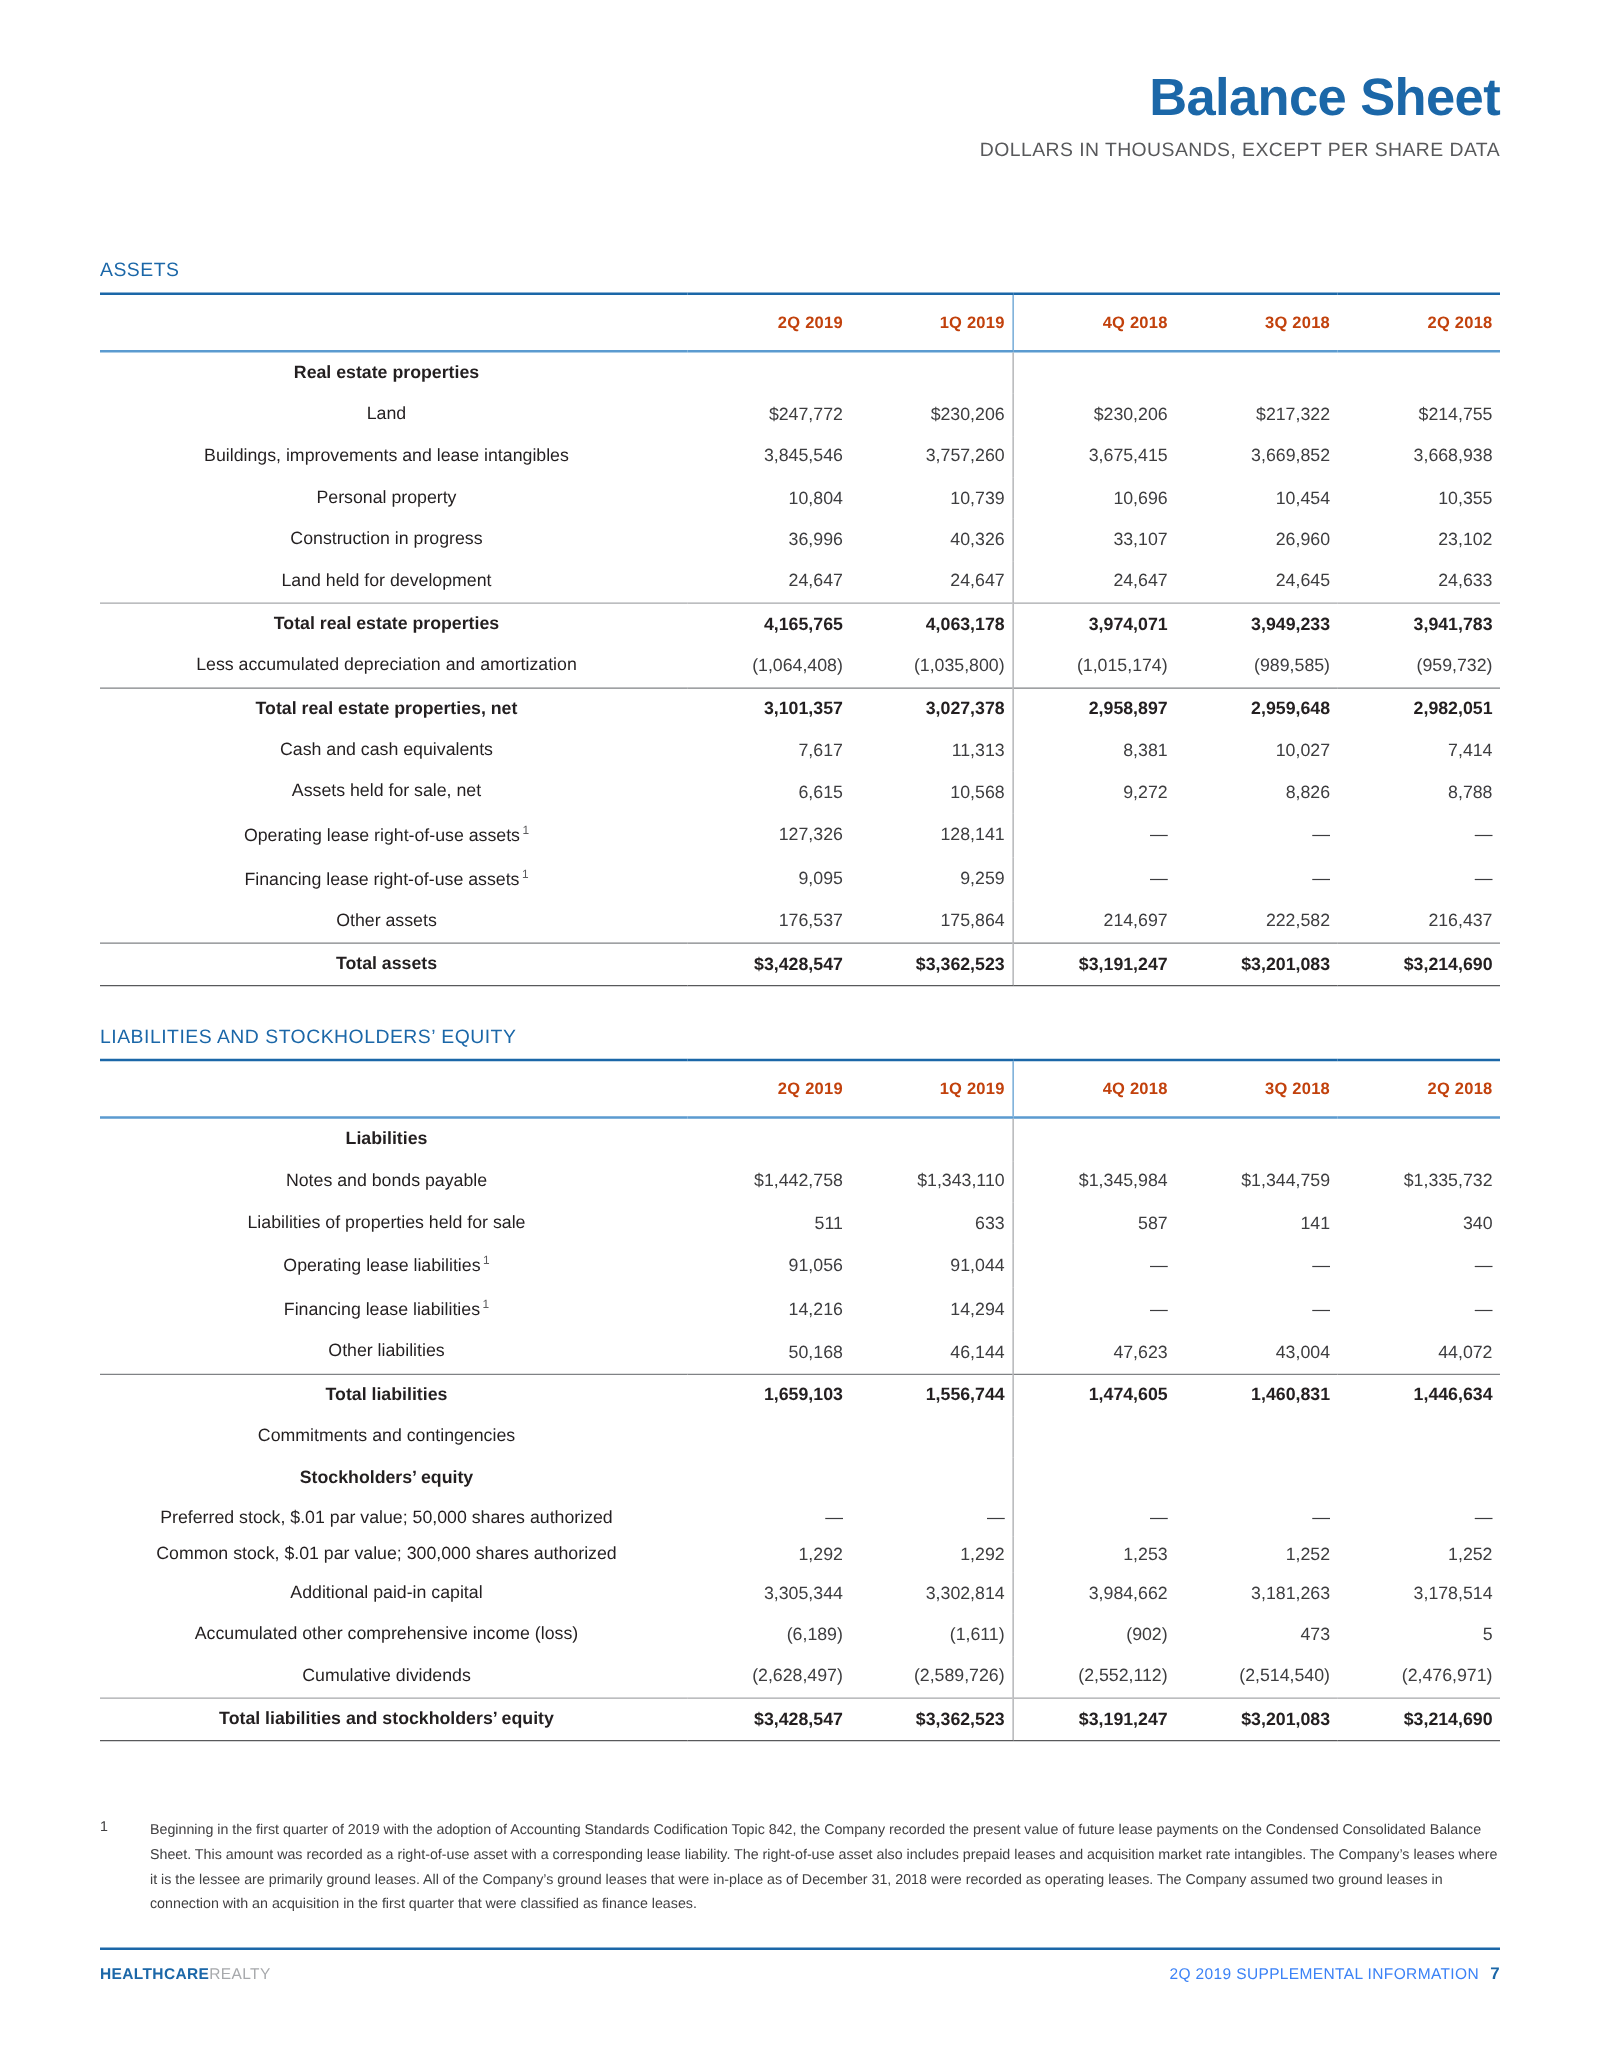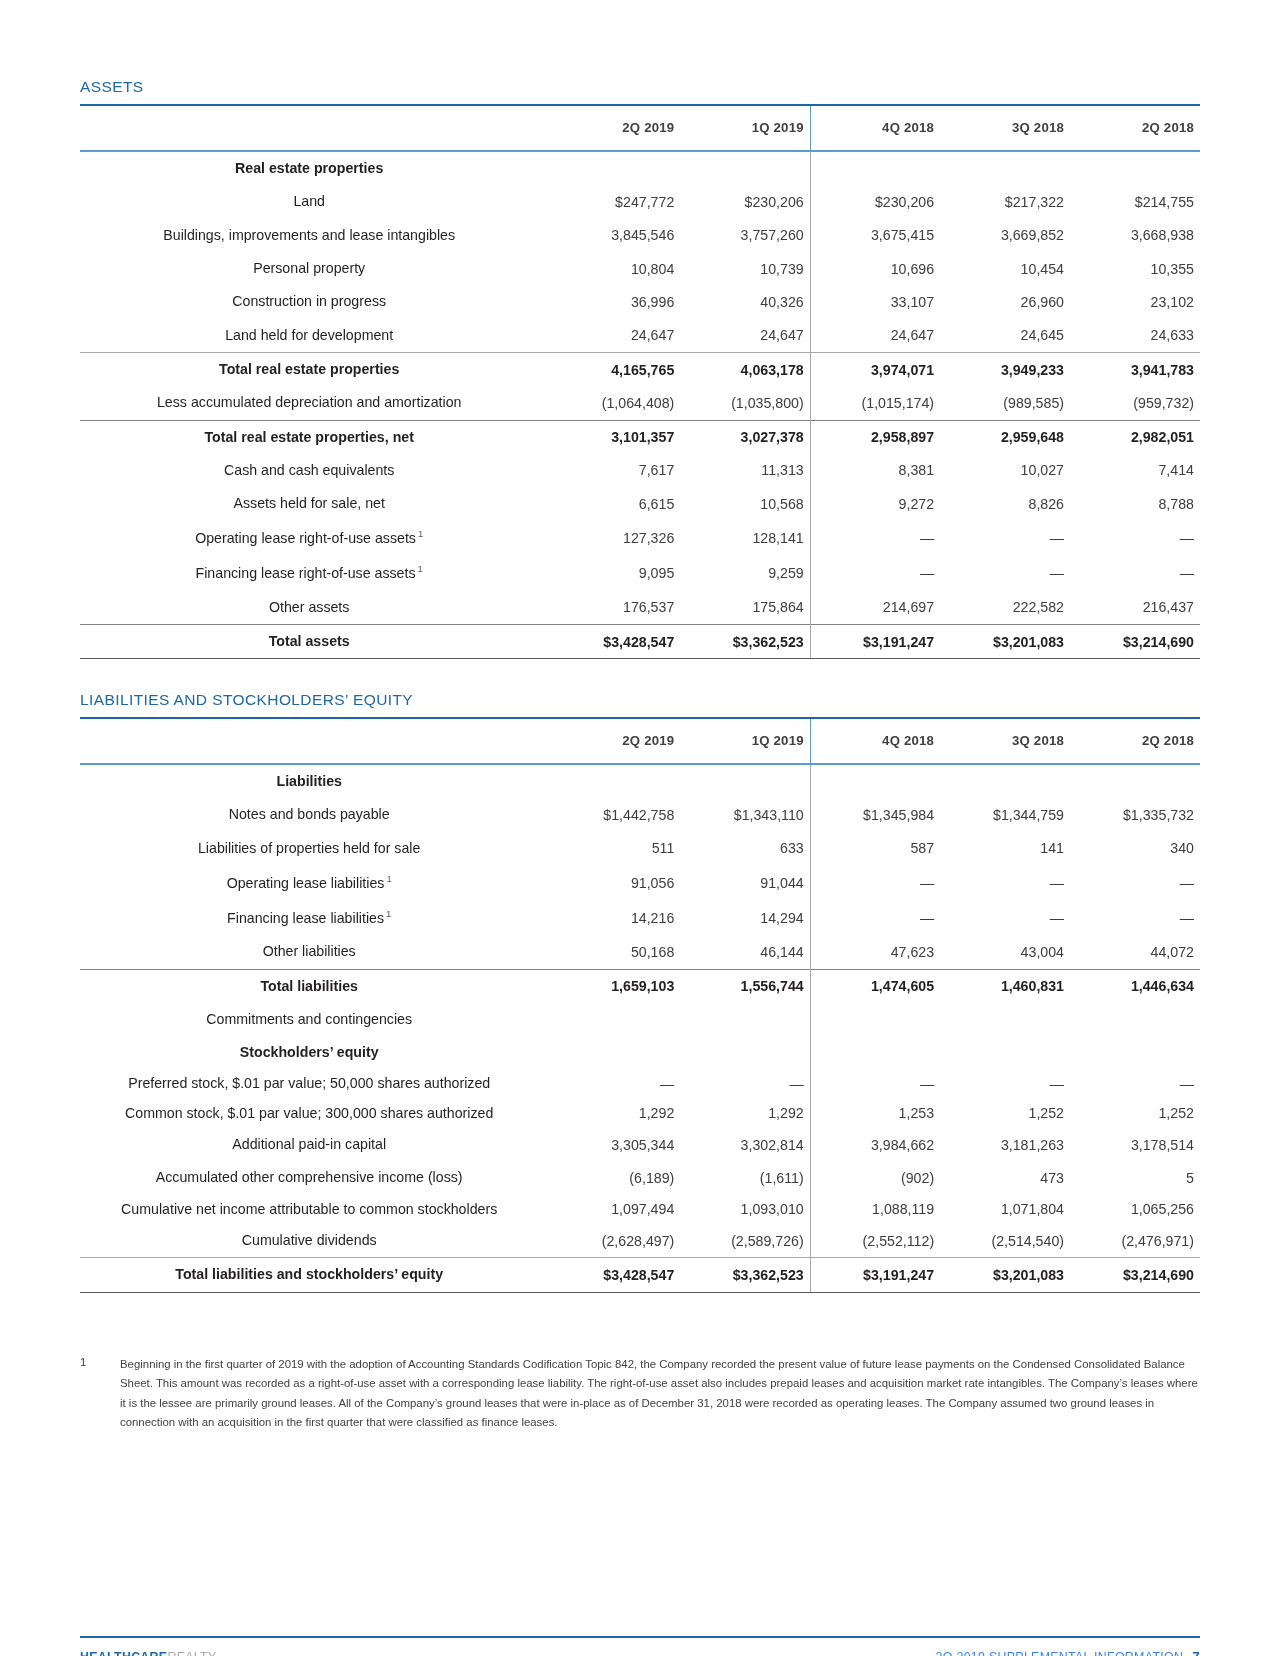--- a/index.html
+++ b/index.html
@@ -53,21 +53,21 @@
   }
   table.fin col.c-label { width: 420px; }
   table.fin col.c-val   { width: 116px; }
 
   .fin th, .fin td {
     font-size: 14.2px;
     padding: 0;
     vertical-align: middle;
   }
   .fin thead th {
-    color: #404040;
+    color: #c2410c;
     font-weight: bold;
     font-size: 13.2px;
     text-align: right;
     letter-spacing: 0.2px;
     padding: 5px 6px 6px 0;
     height: 46px;
   }
   .fin thead th.lbl { text-align: left; }
 
   
@@ -133,20 +133,24 @@
   .brand-strong { color: #1b67a8; font-weight: bold; }
   .brand-light { color: #a7a9ac; }
   .footer-right { color: #3b82f6; }
   .page-num { color: #1b67a8; font-weight: bold; margin-left: 9px; font-size: 13.5px; }
 </style>
 </head>
 <body>
 
 <div class="page">
 
+  <div class="doc-header">
+    <div class="doc-title">Balance Sheet</div>
+    <div class="doc-subtitle">DOLLARS IN THOUSANDS, EXCEPT PER SHARE DATA</div>
+  </div>
 
   <div class="section" id="assets-section">
     <div class="section-title">ASSETS</div>
     <table class="fin">
       <colgroup>
         <col class="c-label">
           <col class="c-val">
           <col class="c-val">
           <col class="c-val">
           <col class="c-val">
@@ -406,28 +410,20 @@
             <td>3,178,514</td>
           </tr>
           <tr>
             <td class="lbl">Accumulated other comprehensive income (loss)</td>
             <td>(6,189)</td>
             <td>(1,611)</td>
             <td class="divider">(902)</td>
             <td>473</td>
             <td>5</td>
           </tr>
-          <tr class="tall">
-            <td class="lbl">Cumulative net income attributable to common stockholders</td>
-            <td>1,097,494</td>
-            <td>1,093,010</td>
-            <td class="divider">1,088,119</td>
-            <td>1,071,804</td>
-            <td>1,065,256</td>
-          </tr>
           <tr>
             <td class="lbl">Cumulative dividends</td>
             <td>(2,628,497)</td>
             <td>(2,589,726)</td>
             <td class="divider">(2,552,112)</td>
             <td>(2,514,540)</td>
             <td>(2,476,971)</td>
           </tr>
           <tr class="bold rule-top rule-bottom">
             <td class="lbl">Total liabilities and stockholders’ equity</td>

